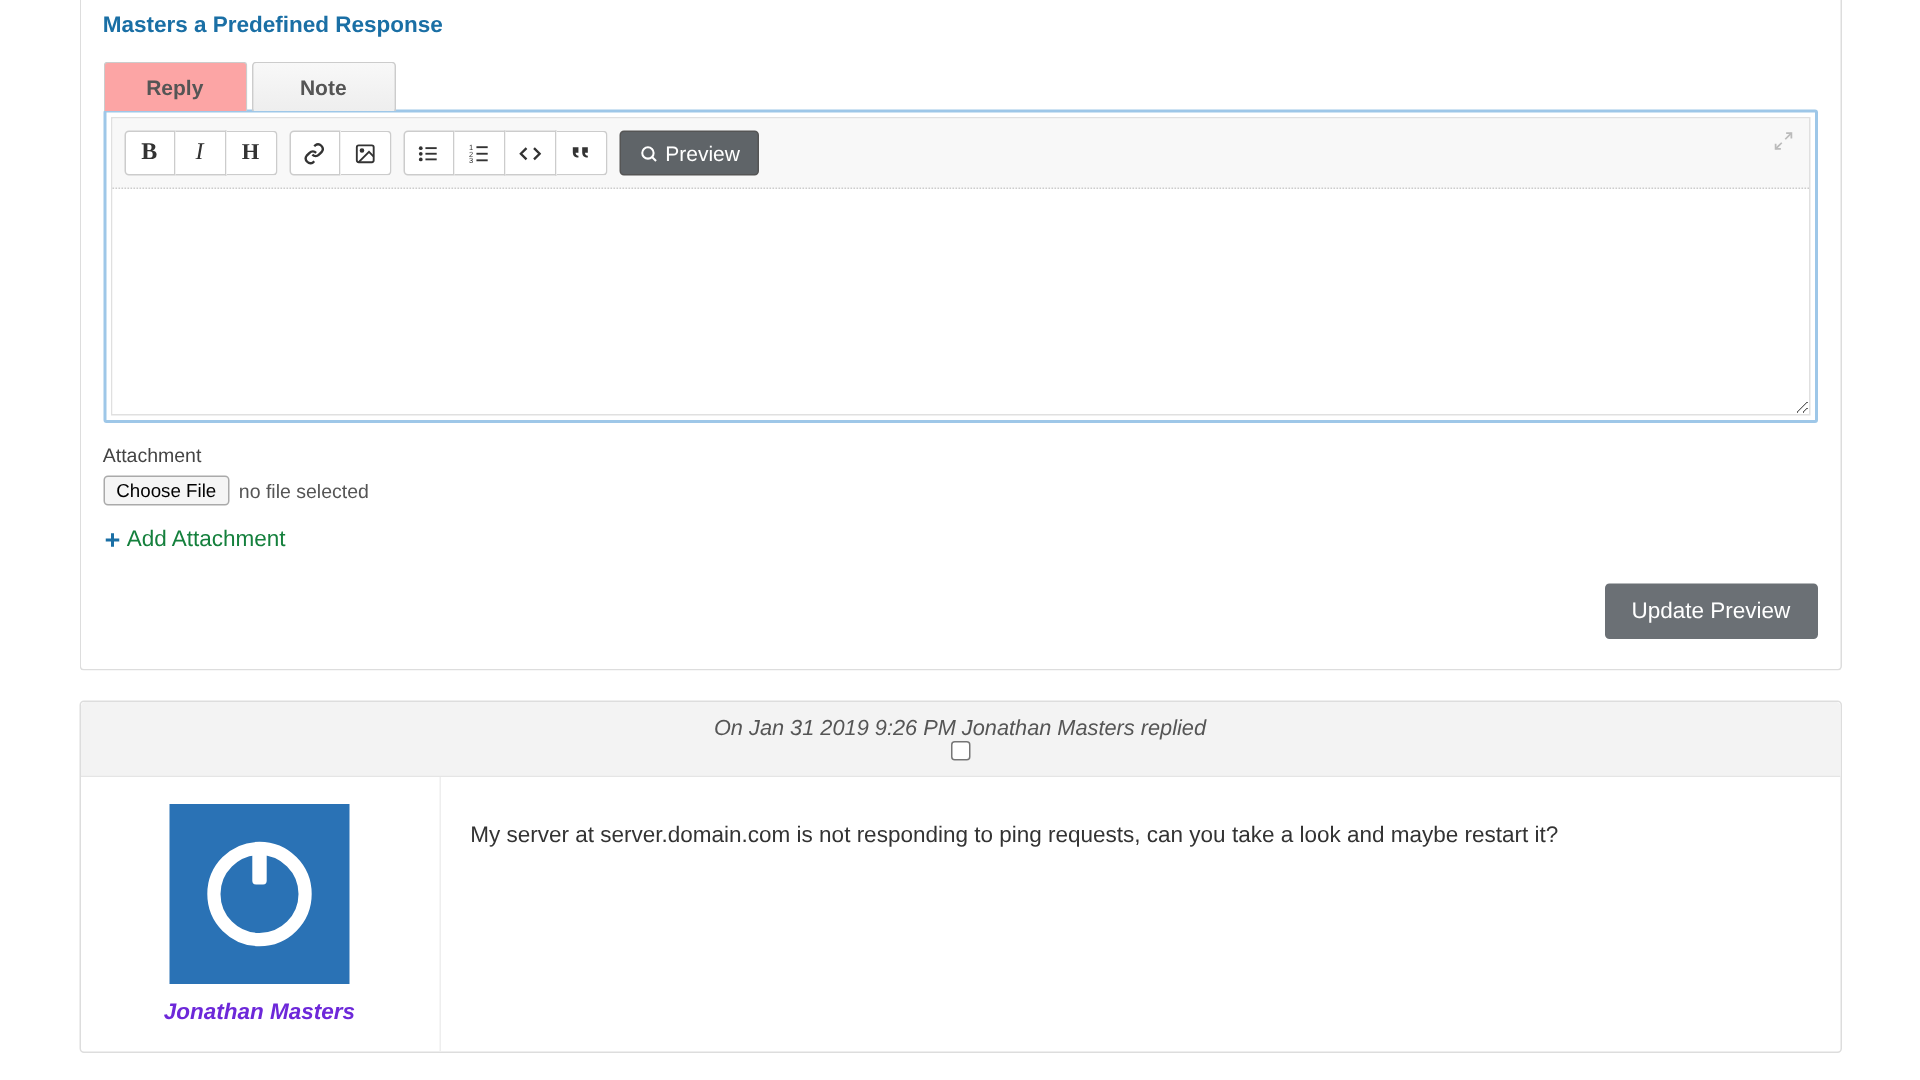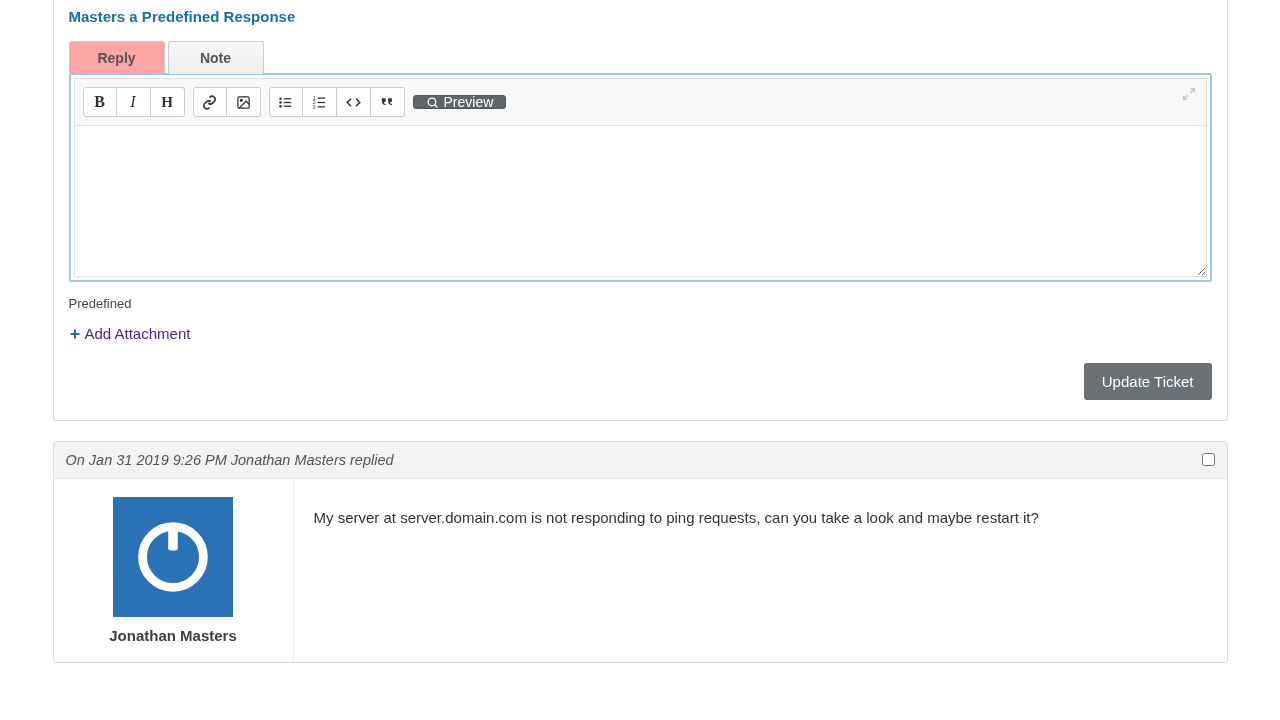--- a/index.html
+++ b/index.html
@@ -86,21 +86,21 @@
   font-size: 14px;
   color: #333;
 }
 .toolbtn + .toolbtn { border-left: none; }
 .btn-group .toolbtn:first-child { border-top-left-radius: 3px; border-bottom-left-radius: 3px; }
 .btn-group .toolbtn:last-child { border-top-right-radius: 3px; border-bottom-right-radius: 3px; }
 .preview-btn {
   display: inline-flex;
   align-items: center;
   gap: 5px;
-  height: 14px;
+  height: 30px;
   padding: 0 12px;
   border: 1px solid #555;
   border-radius: 3px;
   background: #5f6468;
   color: #fff;
   font-size: 14px;
   cursor: pointer;
 }
 .expand-icon {
   position: absolute;
@@ -143,21 +143,21 @@
 }
 .no-file {
   font-size: 13px;
   color: #555;
 }
 .add-attach {
   display: inline-flex;
   align-items: center;
   gap: 4px;
   margin-top: 14px;
-  color: #4c1d95;
+  color: #15803d;
   font-weight: 500;
   font-size: 15px;
   cursor: pointer;
 }
 .update-row { text-align: right; padding: 20px 15px 0 15px; }
 .update-btn {
   display: inline-block;
   background: #6b7075;
   color: #fff;
   border: none;
@@ -175,20 +175,21 @@
   background: #f3f3f3;
   padding: 10px 12px;
   font-style: italic;
   color: #555;
   font-size: 14.5px;
   border-bottom: 1px solid #e5e5e5;
   border-top-left-radius: 3px;
   border-top-right-radius: 3px;
   display: flex;
   align-items: center;
+  flex-direction: column;
 }
 .reply-header-text { flex: 1; }
 .reply-checkbox { width: 13px; height: 13px; }
 .reply-body {
   display: flex;
 }
 .reply-user {
   width: 240px;
   border-right: 1px solid #eee;
   text-align: center;
@@ -198,23 +199,24 @@
   width: 120px;
   height: 120px;
   background: #2a72b5;
   margin: 0 auto 10px auto;
   display: flex;
   align-items: center;
   justify-content: center;
 }
 .avatar svg { width: 80px; height: 80px; }
 .user-name {
-  color: #404040;
+  color: #6d28d9;
   font-weight: 700;
   font-size: 15px;
+  font-style: italic;
 }
 .reply-msg {
   flex: 1;
   padding: 30px 20px;
   font-size: 15px;
   color: #333;
 }
 svg { display: block; }
 </style>
 </head>
@@ -319,34 +321,38 @@
                   <polyline points="9 21 3 21 3 15"></polyline>
                   <line x1="21" y1="3" x2="14" y2="10"></line>
                   <line x1="3" y1="21" x2="10" y2="14"></line>
                 </svg>
             </span>
           </div>
           <textarea class="textarea" style=""></textarea>
         </div>
       </div>
 
-      <div class="attach-label">Predefined</div>
+      <div class="attach-label">Attachment</div>
+      <div class="file-row">
+        <button class="choose-btn">Choose File</button>
+        <span class="no-file">no file selected</span>
+      </div>
       <div class="add-attach">
         <span>
           <svg width="12" height="12" viewBox="0 0 24 24" fill="#1a6fa5">
               <rect x="10" y="3" width="4" height="18"></rect>
               <rect x="3" y="10" width="18" height="4"></rect>
             </svg>
         </span>
         <span>Add Attachment</span>
       </div>
     </div>
 
     <div class="update-row">
-      <button class="update-btn">Update Ticket</button>
+      <button class="update-btn">Update Preview</button>
     </div>
   </div>
 
   <div class="reply-block">
     <div class="reply-header">
       <span class="reply-header-text">On Jan 31 2019 9:26 PM Jonathan Masters replied</span>
       <input type="checkbox" class="reply-checkbox" style="">
     </div>
     <div class="reply-body">
       <div class="reply-user">

